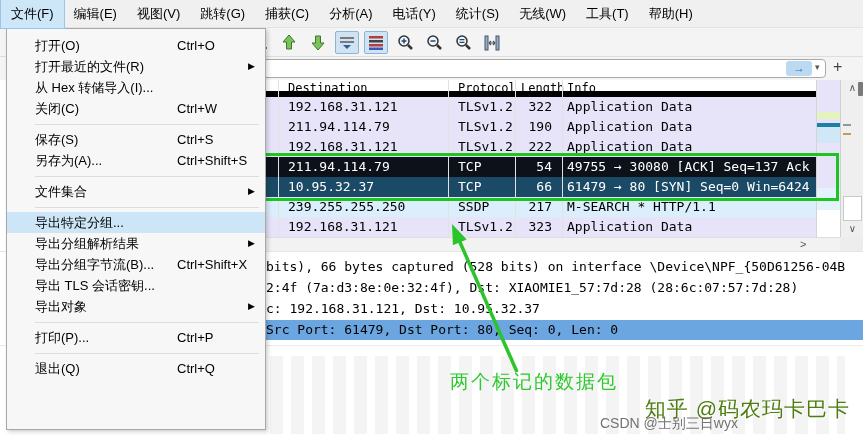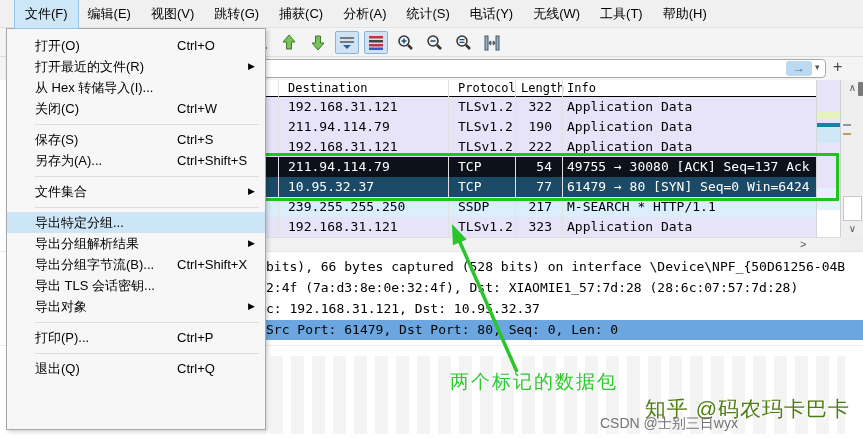--- a/index.html
+++ b/index.html
@@ -7,21 +7,21 @@
   body {
     position:relative; overflow:hidden; background:#fff;
     font-family:"Liberation Sans","DejaVu Sans",sans-serif;
     color:#000;
   }
   .mono { font-family:"DejaVu Sans Mono","Liberation Mono",monospace; }
 
   
   .menubar { position:absolute; left:0; top:0; width:863px; height:28px;
     background:#f0f0f0; border-bottom:1px solid #e3e3e3;
-    display:flex; align-items:center; font-size:13px; padding-left:15px; z-index:11;}
+    display:flex; align-items:center; font-size:13px; padding-left:1px; z-index:11;}
   .mitem { padding:5px 10px; white-space:nowrap; }
   .mitem.active { background:#cde6f8; outline:1px solid #98c6e8; }
 
   
   .toolbar { position:absolute; left:0; top:28px; width:863px; height:29px;
     background:#f4f4f4; border-bottom:1px solid #dedede; }
   .ticons { position:absolute; left:248px; top:31px; display:flex; gap:5px; }
   .ticon { width:24px; height:23px; display:flex; align-items:center; justify-content:center; border-radius:2px; }
   .ticon.pressed { background:#cfe3f4; border:1px solid #8ab6d6; }
 
@@ -29,21 +29,21 @@
   .filterbar { position:absolute; left:0; top:57px; width:863px; height:23px; background:#f4f4f4; }
   .filterinput { position:absolute; left:258px; top:59px; width:568px; height:19px;
     background:#fff; border:1px solid #a9a9a9; border-radius:4px; font-size:12px; padding:2px 60px 2px 6px; }
   .fapply { position:absolute; left:786px; top:61px; width:26px; height:15px; background:#bcd9f2;
     border-radius:3px; color:#2f72b5; font-weight:bold; font-size:12px; line-height:14px; text-align:center; }
   .fcaret { position:absolute; left:815px; top:62px; font-size:9px; color:#555; }
   .fplus  { position:absolute; left:833px; top:58px; font-size:16px; color:#444; }
 
   
   .lheader { position:absolute; left:266px; top:80px; width:550px; height:17px;
-    background:#fff; border-bottom:1px solid #000000; font-size:12px; }
+    background:#fff; border-bottom:6px solid #000000; font-size:12px; }
   .lheader span { position:absolute; top:1px; }
   .h-dest  { left:22px; }  .h-proto { left:192px; }
   .h-len   { left:255px; } .h-info  { left:301px; }
   .vline { position:absolute; top:80px; width:1px; height:157px; background:#e2e2e2; z-index:1; }
 
   .prow { position:absolute; left:266px; width:550px; height:20px; overflow:hidden;
     font-size:13px; line-height:20px; }
   .prow span { position:absolute; white-space:pre; }
   .c-dest { left:22px; }  .c-proto { left:192px; }
   .c-len  { left:239px; width:47px; text-align:right; }
@@ -111,22 +111,22 @@
 </head>
 <body>
 
 <div class="menubar">
   <div class="mitem active">文件(F)</div>
   <div class="mitem">编辑(E)</div>
   <div class="mitem">视图(V)</div>
   <div class="mitem">跳转(G)</div>
   <div class="mitem">捕获(C)</div>
   <div class="mitem">分析(A)</div>
+  <div class="mitem">电话(Y)</div>
   <div class="mitem">统计(S)</div>
-  <div class="mitem">电话(Y)</div>
   <div class="mitem">无线(W)</div>
   <div class="mitem">工具(T)</div>
   <div class="mitem">帮助(H)</div>
 </div>
 
 <div class="toolbar"></div>
 <div class="ticons">
   <div class="ticon">
     <svg width="18" height="16">
         <rect x="1" y="2" width="14" height="2" fill="#888"></rect>
@@ -227,21 +227,21 @@
 </div>
 <div class="prow mono row-markdark" style="top:157px">
   <span class="c-dest">211.94.114.79</span>
   <span class="c-proto">TCP</span>
   <span class="c-len">54</span>
   <span class="c-info">49755 → 30080 [ACK] Seq=137 Ack</span>
 </div>
 <div class="prow mono row-marksel" style="top:177px">
   <span class="c-dest">10.95.32.37</span>
   <span class="c-proto">TCP</span>
-  <span class="c-len">77</span>
+  <span class="c-len">66</span>
   <span class="c-info">61479 → 80 [SYN] Seq=0 Win=6424</span>
 </div>
 <div class="prow mono row-ssdp" style="top:197px">
   <span class="c-dest">239.255.255.250</span>
   <span class="c-proto">SSDP</span>
   <span class="c-len">217</span>
   <span class="c-info">M-SEARCH * HTTP/1.1</span>
 </div>
 <div class="prow mono row-tls" style="top:217px">
   <span class="c-dest">192.168.31.121</span>

